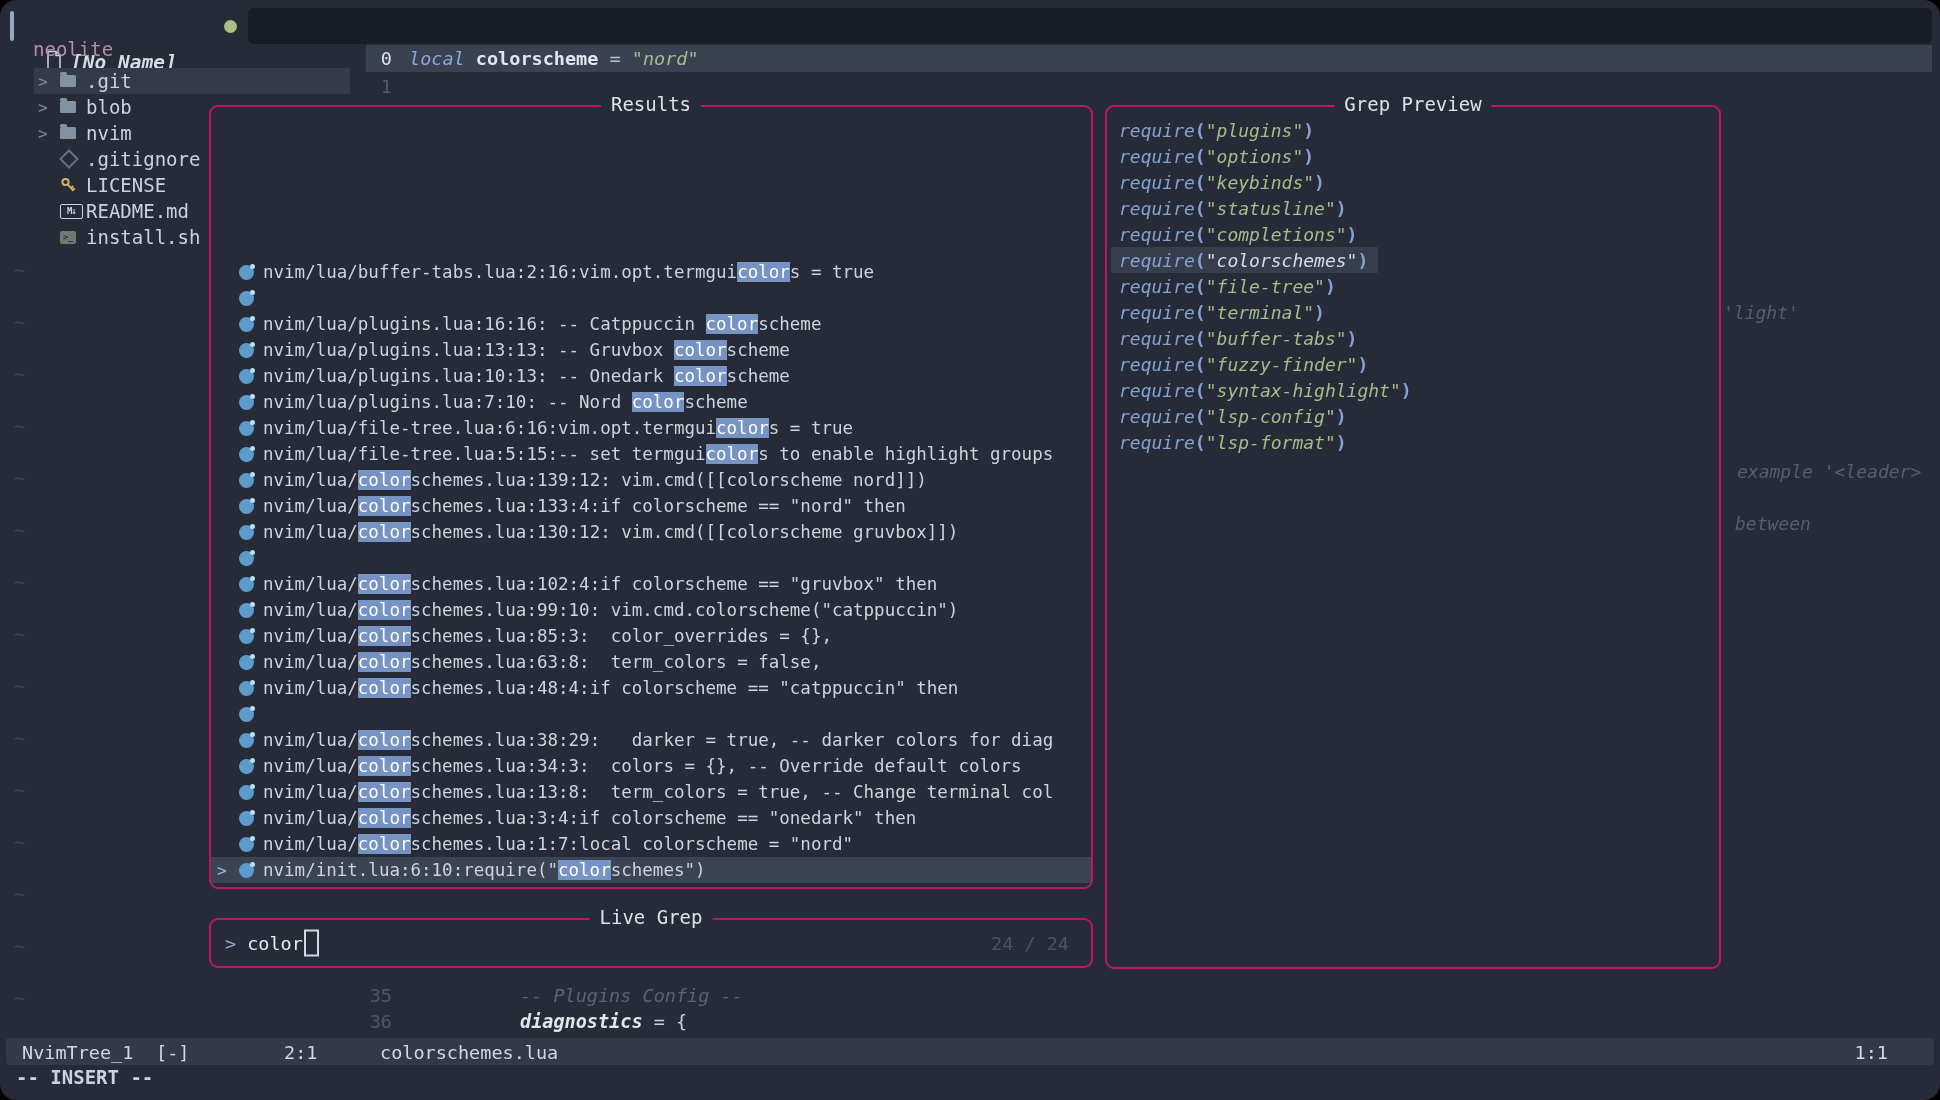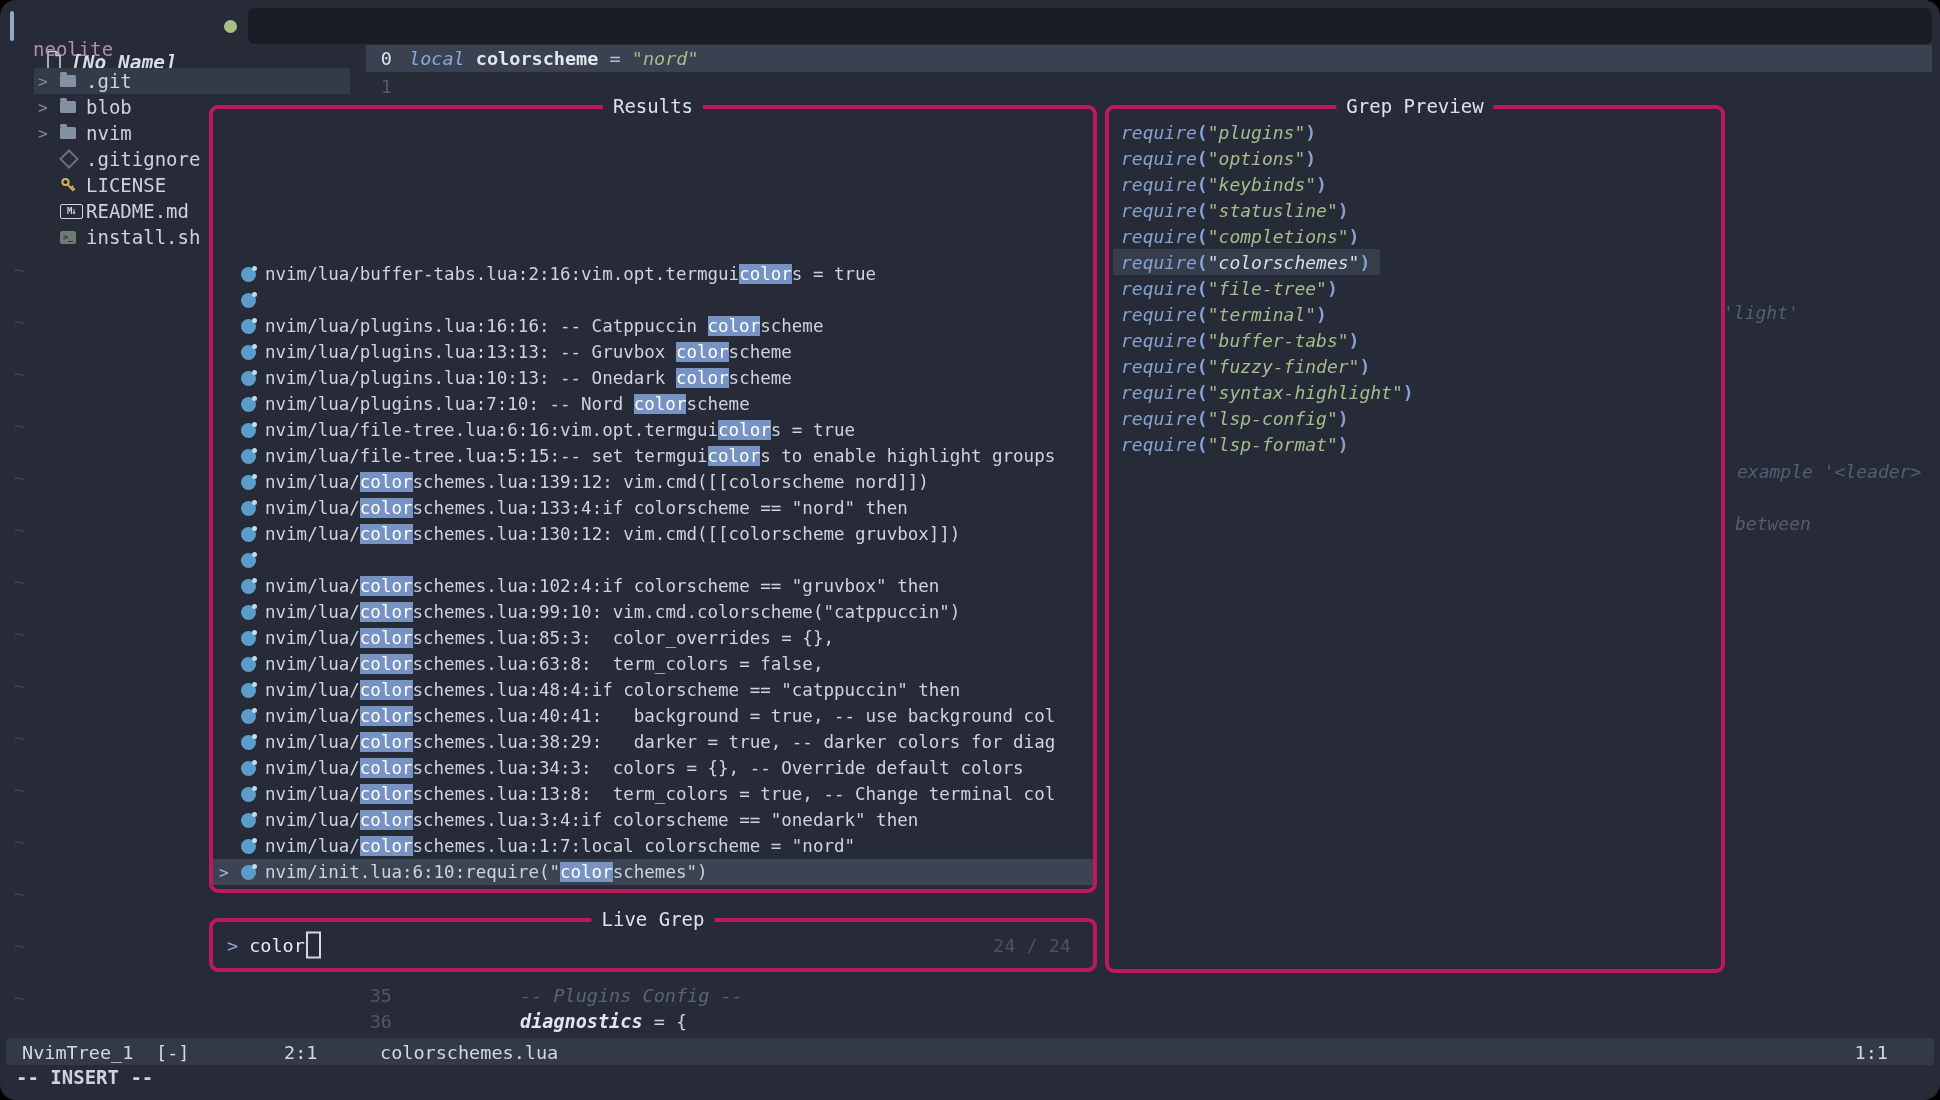--- a/index.html
+++ b/index.html
@@ -40,21 +40,21 @@
               align-items:center;font-size:18.5px;}
   .lnum{width:26px;text-align:right;margin-right:17px;flex:0 0 26px;}
   #cursorline .lnum{color:#e0e4ed;}
   .kw{color:#8ba8d8;font-style:italic;}
   .ident{color:#e2e6ee;font-weight:bold;}
   .op{color:#b8c1d2;}
   .str{color:#a3be8c;font-style:italic;}
   #line1num{left:366px;top:76px;width:26px;text-align:right;font-size:18.5px;color:#525b6d;}
 
   
-  .fwin{position:absolute;border:4px solid #be185d;border-radius:9px;background:#272b37;}
+  .fwin{position:absolute;border:2px solid #be185d;border-radius:9px;background:#272b37;}
   .ftitle{position:absolute;top:-14px;left:50%;transform:translateX(-50%);background:#272b37;
           padding:0 10px;font-size:19px;color:#dde2ea;white-space:pre;}
 
   #results{left:209px;top:105px;width:880px;height:780px;}
   #rows{position:absolute;left:0;right:0;bottom:4px;}
   .rrow{display:flex;align-items:center;height:26px;padding-left:6px;font-size:17.5px;}
   .rrow.sel{background:#3c4454;}
   .mark{width:22px;flex:0 0 22px;color:#9fb6d8;font-size:16px;}
   .luai{position:relative;width:15px;height:15px;border-radius:50%;background:#5c9ccc;
         margin-right:9px;flex:0 0 15px;}
@@ -287,21 +287,20 @@
           <span class="rtext"><span>nvim/lua/</span><span class="hl">color</span><span>schemes.lua:63:8:  term_colors = false,</span></span>
         </div>
       <div class="rrow">
           <span class="mark"></span>
           <span class="luai"></span>
           <span class="rtext"><span>nvim/lua/</span><span class="hl">color</span><span>schemes.lua:48:4:if colorscheme == "catppuccin" then</span></span>
         </div>
       <div class="rrow">
           <span class="mark"></span>
           <span class="luai"></span>
-          <span class="rtext"><span>nvim/lua/</span><span class="hl">color</span><span>schemes.lua:40:41:   background = true, -- use background col</span></span>
         </div>
       <div class="rrow">
           <span class="mark"></span>
           <span class="luai"></span>
           <span class="rtext"><span>nvim/lua/</span><span class="hl">color</span><span>schemes.lua:38:29:   darker = true, -- darker colors for diag</span></span>
         </div>
       <div class="rrow">
           <span class="mark"></span>
           <span class="luai"></span>
           <span class="rtext"><span>nvim/lua/</span><span class="hl">color</span><span>schemes.lua:34:3:  colors = {}, -- Override default colors</span></span>

